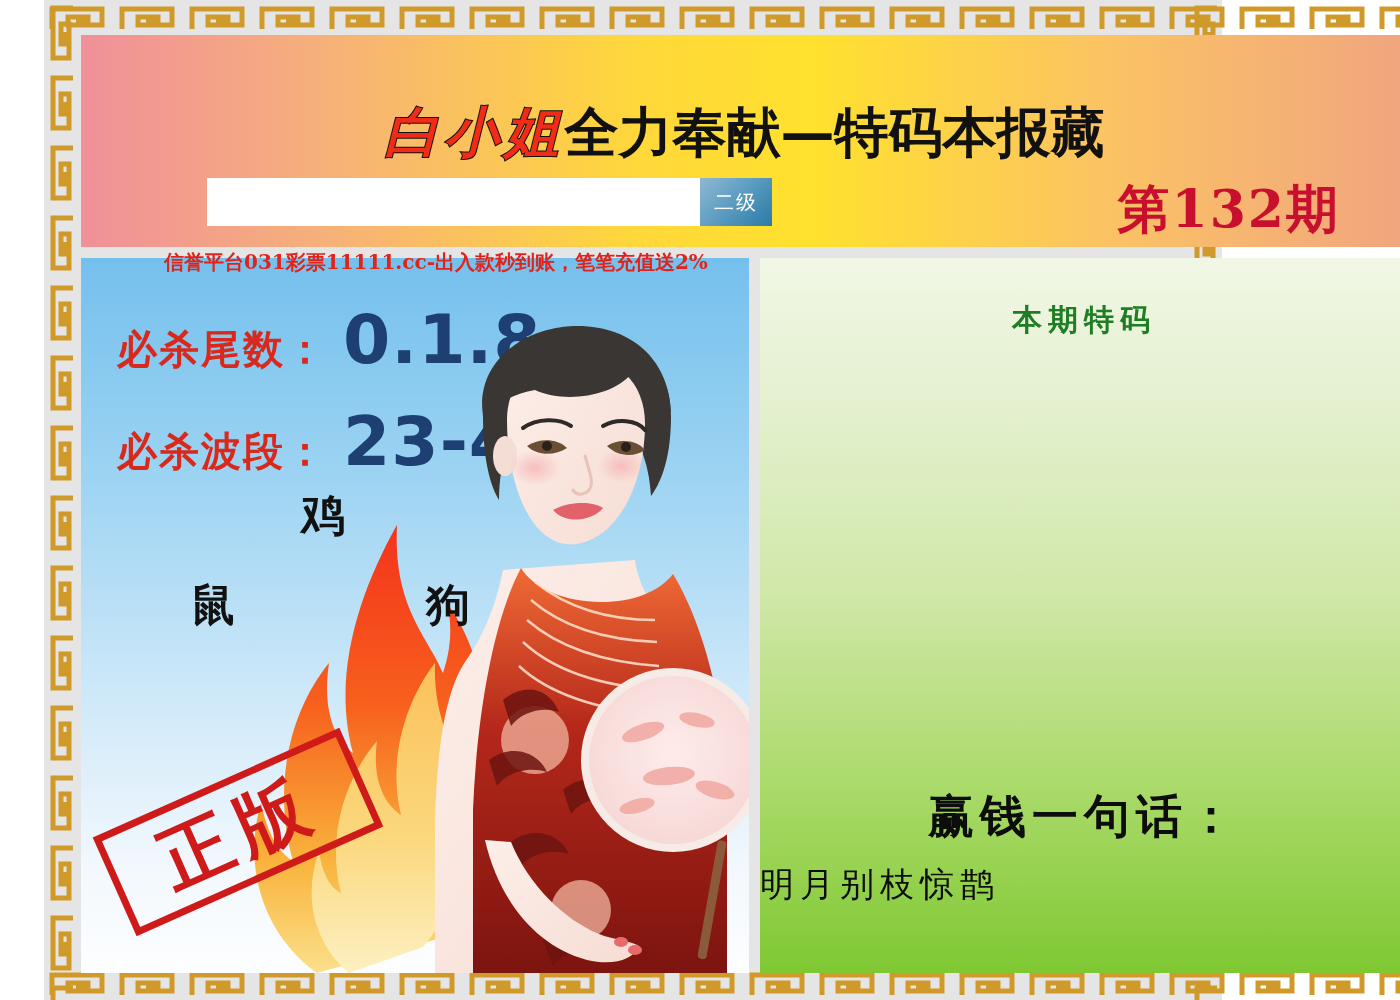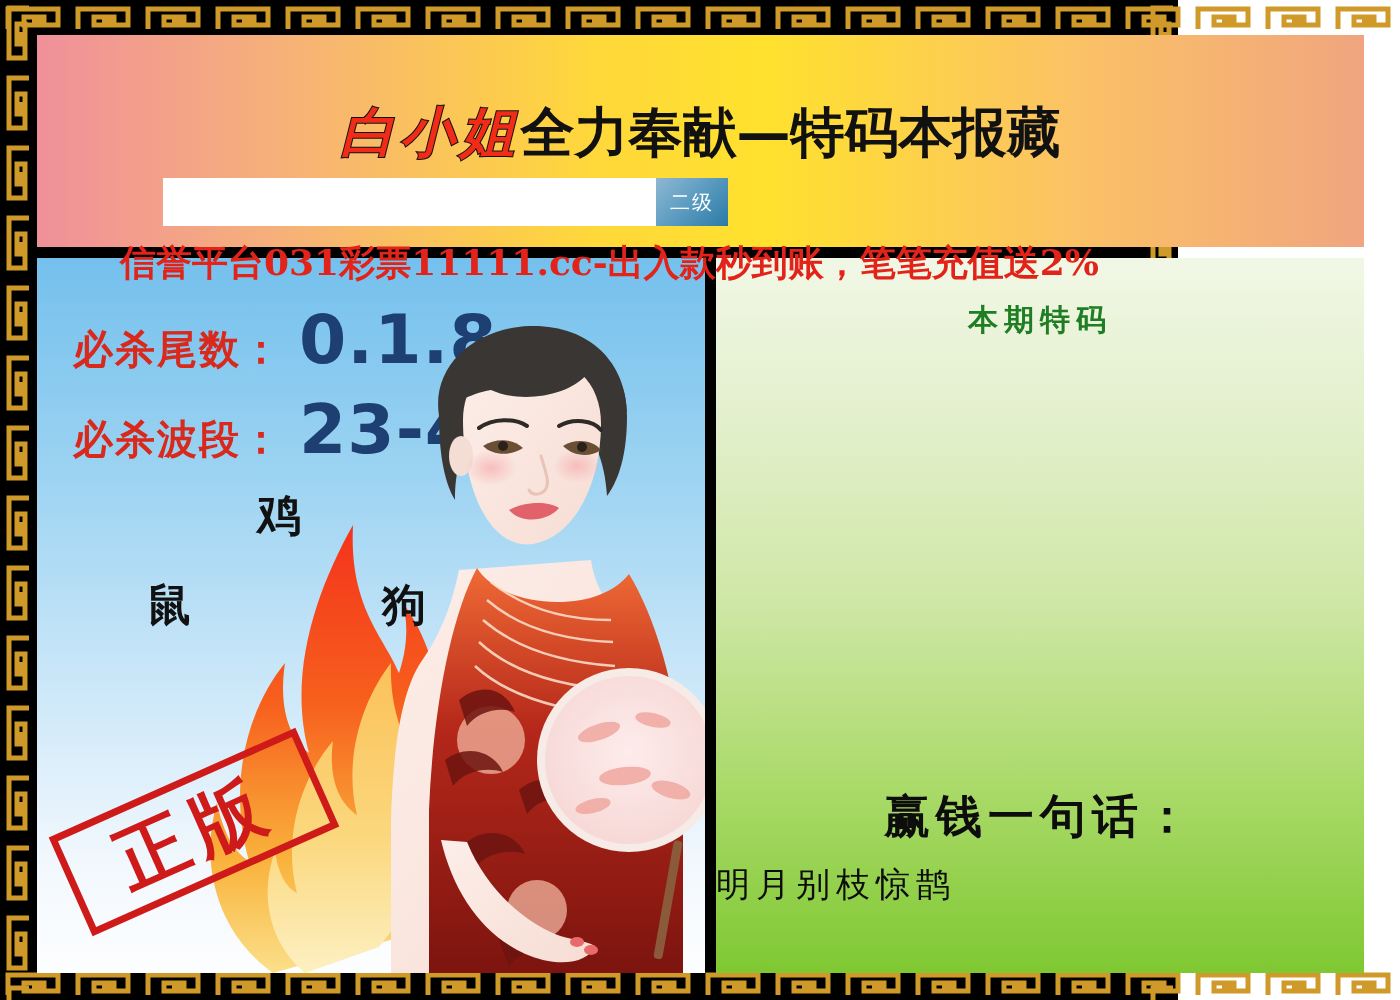--- a/index.html
+++ b/index.html
@@ -2,21 +2,21 @@
 <html><head>
 <meta charset="utf-8">
 <style>
   * { box-sizing: border-box; margin: 0; padding: 0; }
   html, body {
     width: 1400px; height: 1000px;
     font-family: "DejaVu Sans", "Liberation Sans", sans-serif;
     background: #ffffff;
     overflow: hidden;
   }
-  #page { position: relative; width: 1178px; height: 1000px; background: #000000; }
+  #page { position: relative; width: 1178px; height: 1000px; background: #e5e5e5; margin-left: 44px; }
 
   
   .border-band { position: absolute; pointer-events: none; }
   .border-top    { left: 0;  top: 0;      width: 1400px; height: 34px; }
   .border-bottom { left: 0;  bottom: 0;   width: 1400px; height: 34px; }
   .border-left   { left: 0;  top: 0;      width: 34px;   height: 1000px; }
   .border-right  { right: 0; top: 0;      width: 34px;   height: 1000px; }
 
   
   .header {
@@ -55,21 +55,21 @@
   .issue-no {
     position: absolute; right: 68px; top: 140px;
     font-size: 52px; font-weight: bold; color: #c8102e;
     font-family: "DejaVu Serif", "Liberation Serif", serif;
     letter-spacing: 2px;
   }
 
   
   .promo {
     position: absolute; left: 120px; top: 243px; width: 950px; height: 38px;
-    font-size: 36px; font-weight: bold; color: #e2231a; white-space: nowrap;
+    font-size: 20px; font-weight: bold; color: #e2231a; white-space: nowrap;
     font-family: "DejaVu Serif", "Liberation Serif", serif;
     letter-spacing: 0px; line-height: 38px;
     z-index: 6;
   }
 
   
   .left-panel {
     position: absolute; left: 37px; top: 258px; width: 668px; height: 715px;
     background: linear-gradient(180deg, #74c0ed 0%, #9cd3f2 30%, #cfe9f9 62%, #f2f8fd 85%, #fdfeff 100%);
     overflow: hidden;
@@ -78,21 +78,21 @@
   .kill-row .lbl {
     color: #d9281c; font-size: 40px; font-weight: bold; letter-spacing: 2px;
     font-family: "DejaVu Sans", "Liberation Sans", sans-serif;
   }
   .kill-row .val {
     color: #1d3f72; font-size: 68px; font-weight: bold; letter-spacing: 1px;
     margin-left: 16px;
     font-family: "DejaVu Sans", "Liberation Sans", sans-serif;
   }
   .row-tail { left: 36px; top: 42px; }
-  .row-band { left: 36px; top: 132px; text-align: right; }
+  .row-band { left: 36px; top: 144px; text-align: right; }
 
   .zodiac {
     position: absolute; color: #111; font-size: 44px; font-weight: bold;
     font-family: "DejaVu Sans", "Liberation Sans", sans-serif;
     z-index: 4;
   }
   .z-top   { left: 220px; top: 228px; }
   .z-left  { left: 110px; top: 318px; }
   .z-right { left: 345px; top: 318px; }
 
@@ -177,20 +177,21 @@
   <div class="header">
     <div class="title-line">
       <span class="title-red">白小姐</span><span class="title-black">全力奉献—特码本报藏</span>
     </div>
 
     <div class="input-row">
       <input class="text-field" type="text" value="" placeholder="" style="">
       <div class="level-badge">二级</div>
     </div>
 
+    <div class="issue-no">第132期</div>
   </div>
 
   <div class="promo">信誉平台031彩票11111.cc-出入款秒到账，笔笔充值送2%</div>
 
   <div class="left-panel">
 
     <svg class="flame" viewBox="0 0 330 470" preserveAspectRatio="none">
       <defs>
         <linearGradient id="flameOuter" x1="0" y1="0" x2="0" y2="1">
           <stop offset="0%" stop-color="#f4331c"></stop>

